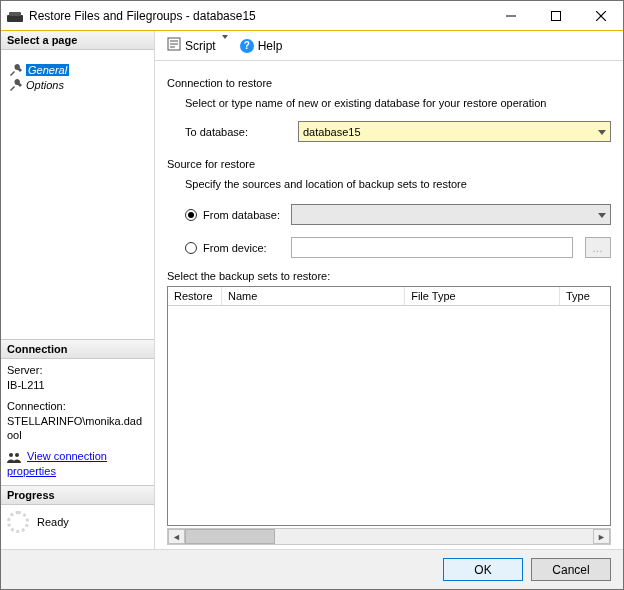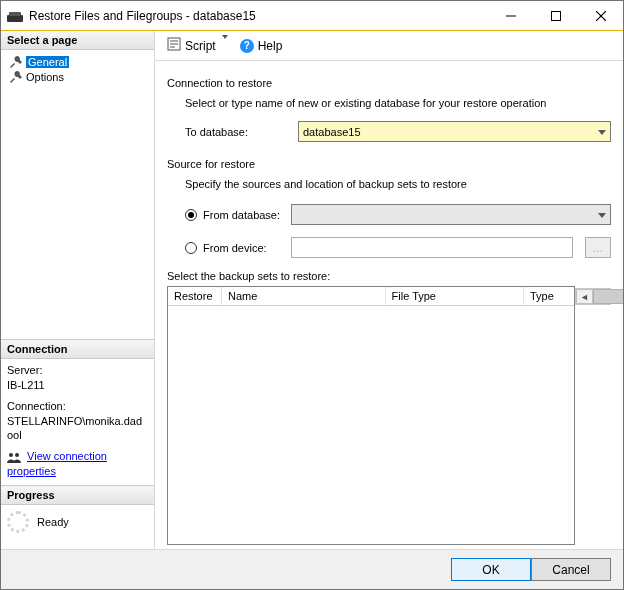--- a/index.html
+++ b/index.html
@@ -31,21 +31,21 @@
     font-size:11px;
     border-right:1px solid #d9d9d9;
   }
   .section-header {
     background:linear-gradient(to bottom,#f6f6f6,#e4e4e4);
     border-top:1px solid #c9c9c9;
     border-bottom:1px solid #c9c9c9;
     font-weight:bold; padding:3px 6px; font-size:11px;
   }
   .section-header:first-child { border-top:none; }
-  .nav-list { padding:4px 0; }
+  .nav-list { padding:12px 0;font-style:italic; }
   .nav-item { display:flex; align-items:center; padding:1px 6px 1px 8px; gap:4px; cursor:default; }
   .nav-item .lbl { font-size:11px; }
   .nav-item.selected .lbl { background:#0078d7; color:#fff; padding:0 2px; }
   .wrench { width:13px; height:13px; flex-shrink:0; }
   .left-spacer { flex:1; }
   .conn-body { padding:4px 6px 6px 6px; font-size:11px; line-height:1.35; }
   .link { color:#0000ee; text-decoration:underline; cursor:pointer; }
   .people-icon { width:14px; height:11px; display:inline-block; vertical-align:middle; margin-right:3px; }
   .progress-body { padding:6px 6px 16px 6px; display:flex; align-items:center; gap:8px; font-size:11px; }
   .spinner { width:22px; height:22px; border:3px dotted #d6d6d6; border-radius:50%; }
@@ -73,41 +73,41 @@
     width:0;height:0;border-left:4px solid transparent;border-right:4px solid transparent;border-top:5px solid #555;
   }
   .radio-row { display:flex; align-items:center; margin:6px 0 6px 18px; gap:6px; }
   .radio-row .rl { width:100px; display:flex; align-items:center; gap:6px; }
   .radio { width:12px; height:12px; border:1px solid #333; border-radius:50%; display:flex; align-items:center; justify-content:center; background:#fff; }
   .radio.checked::after { content:""; width:6px; height:6px; background:#000; border-radius:50%; }
   .txt-input { flex:1; height:21px; border:1px solid #adadad; background:#fff; padding:0 4px; font-size:11px; }
   .txt-input.disabled { background:#fff; color:#888; }
   .browse { width:26px; height:21px; border:1px solid #adadad; background:#eeeeee; margin-left:6px; display:flex; align-items:center; justify-content:center; }
   .browse.disabled { color:#aaa; background:#eeeeee; }
-  .grid-wrap { flex:1; display:flex; min-height:0; margin-top:2px;}
+  .grid-wrap { flex:1; display:flex; flex-direction:column; min-height:0; margin-top:2px;}
   .grid {
     border:1px solid #828282; flex:1; min-height:0; overflow:hidden; background:#fff; position:relative;
   }
   .grid-header { display:flex; background:#fff; border-bottom:1px solid #d0d0d0; }
   .gh { font-size:11px; padding:3px 6px; border-right:1px solid #e3e3e3; }
   .gh.c1 { width:54px; }
   .gh.c2 { flex:1.2; }
   .gh.c3 { flex:1; }
   .gh.c4 { width:50px; border-right:none; text-align:left; }
   .hscroll {
     height:17px; border:1px solid #c8c8c8; border-top:1px solid #c8c8c8;
     background:#efefef; position:relative; display:flex; align-items:center; margin-top:2px;
   }
   .hs-btn { width:17px; height:100%; background:#f0f0f0; border:1px solid #c0c0c0; display:flex; align-items:center; justify-content:center; font-size:9px; color:#555;}
   .hs-track { flex:1; position:relative; height:100%; }
   .hs-thumb { position:absolute; left:0; top:0; height:100%; width:90px; background:#cdcdcd; border:1px solid #b0b0b0; }
   
   .footer {
     height:40px; border-top:1px solid #d9d9d9;
-    display:flex; align-items:center; justify-content:flex-end; padding:0 12px; background:#f0f0f0;
+    display:flex; align-items:center; justify-content:flex-end; gap:8px; padding:0 12px; background:#f0f0f0;
   }
   .btn {
     min-width:80px; height:23px; border:1px solid #7a7a7a; background:#e1e1e1;
     font-size:12px; display:flex; align-items:center; justify-content:center; cursor:default;
   }
   .btn.default { border:1px solid #0078d7; background:#e5f1fb; }
 </style>
 </head>
 <body>
 

